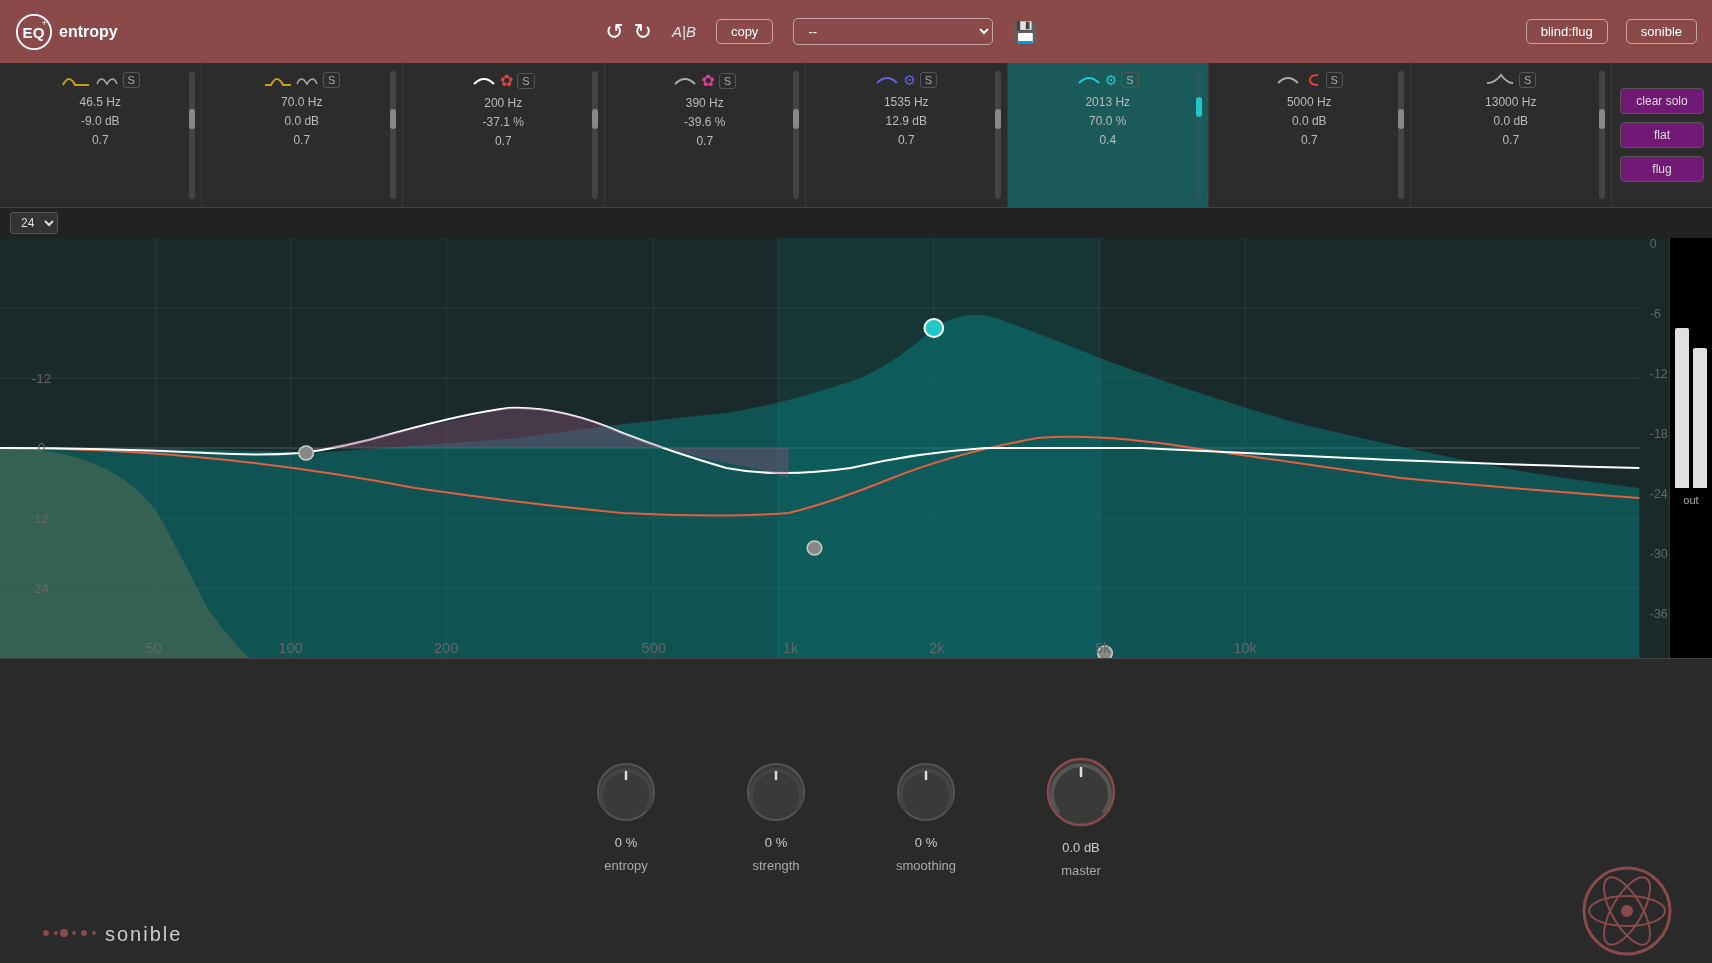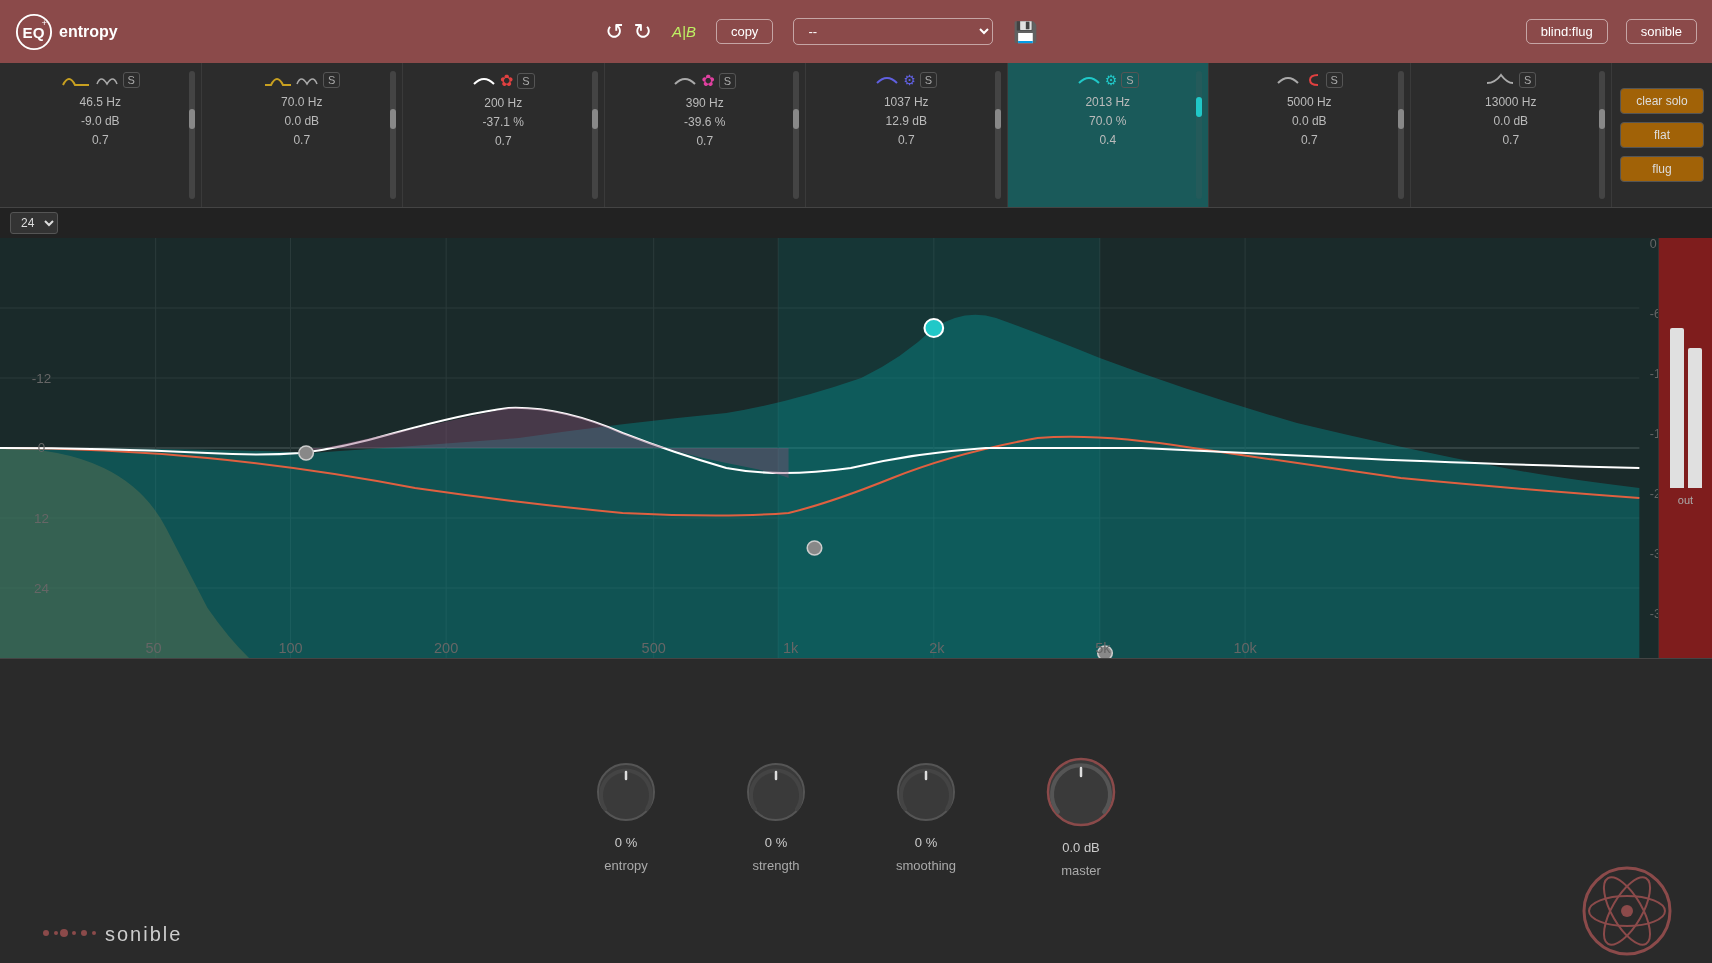--- a/index.html
+++ b/index.html
@@ -39,21 +39,21 @@
     .top-btn {
       background: transparent;
       border: 1.5px solid rgba(255,255,255,0.5);
       border-radius: 5px;
       color: #fff;
       padding: 4px 14px;
       font-size: 13px;
       cursor: pointer;
     }
     .ab-label {
-      color: #bef264;
+      color: #e5e5e5;
       font-size: 15px;
       font-style: italic;
     }
     .preset-select {
       background: transparent;
       border: 1.5px solid rgba(255,255,255,0.5);
       border-radius: 5px;
       color: #fff;
       padding: 4px 10px;
       font-size: 13px;
@@ -137,21 +137,21 @@
     }
     .side-buttons {
       display: flex;
       flex-direction: column;
       gap: 8px;
       padding: 10px 8px;
       justify-content: center;
       min-width: 100px;
     }
     .side-btn {
-      background: #a16207;
+      background: #701a75;
       border: 1px solid #555;
       border-radius: 4px;
       color: #ddd;
       padding: 5px 10px;
       font-size: 12px;
       cursor: pointer;
       text-align: center;
     }
 
     
@@ -181,23 +181,23 @@
       overflow: hidden;
     }
     .eq-canvas {
       width: 100%;
       height: 100%;
     }
     .eq-right-meter {
       position: absolute;
       right: 0;
       top: 0;
-      width: 54px;
+      width: 43px;
       height: 100%;
-      background: #7f1d1d;
+      background: #000000;
       display: flex;
       flex-direction: column;
       align-items: center;
       border-left: 1px solid #333;
     }
     .meter-bars {
       display: flex;
       gap: 4px;
       height: 220px;
       margin-top: 30px;
@@ -382,21 +382,21 @@
 
   <div class="band-item">
     <div class="band-top">
       <svg width="24" height="18">
         <path d="M2,12 Q12,2 22,12" fill="none" stroke="#6060e0" stroke-width="2"></path>
       </svg>
       <span style="font-size:14px; color:#6060e0;">⚙</span>
       <span class="band-solo">S</span>
     </div>
     <div class="band-value">
-      <span>1037</span> <span>Hz</span><br>
+      <span>1535</span> <span>Hz</span><br>
       <span>12.9</span> <span>dB</span><br>
       <span>0.7</span>
     </div>
     <div class="band-slider-container">
       <div class="band-slider-thumb"></div>
     </div>
   </div>
 
   <div class="band-item band-6" style="background:#1a5a5a;">
     <div class="band-top">

